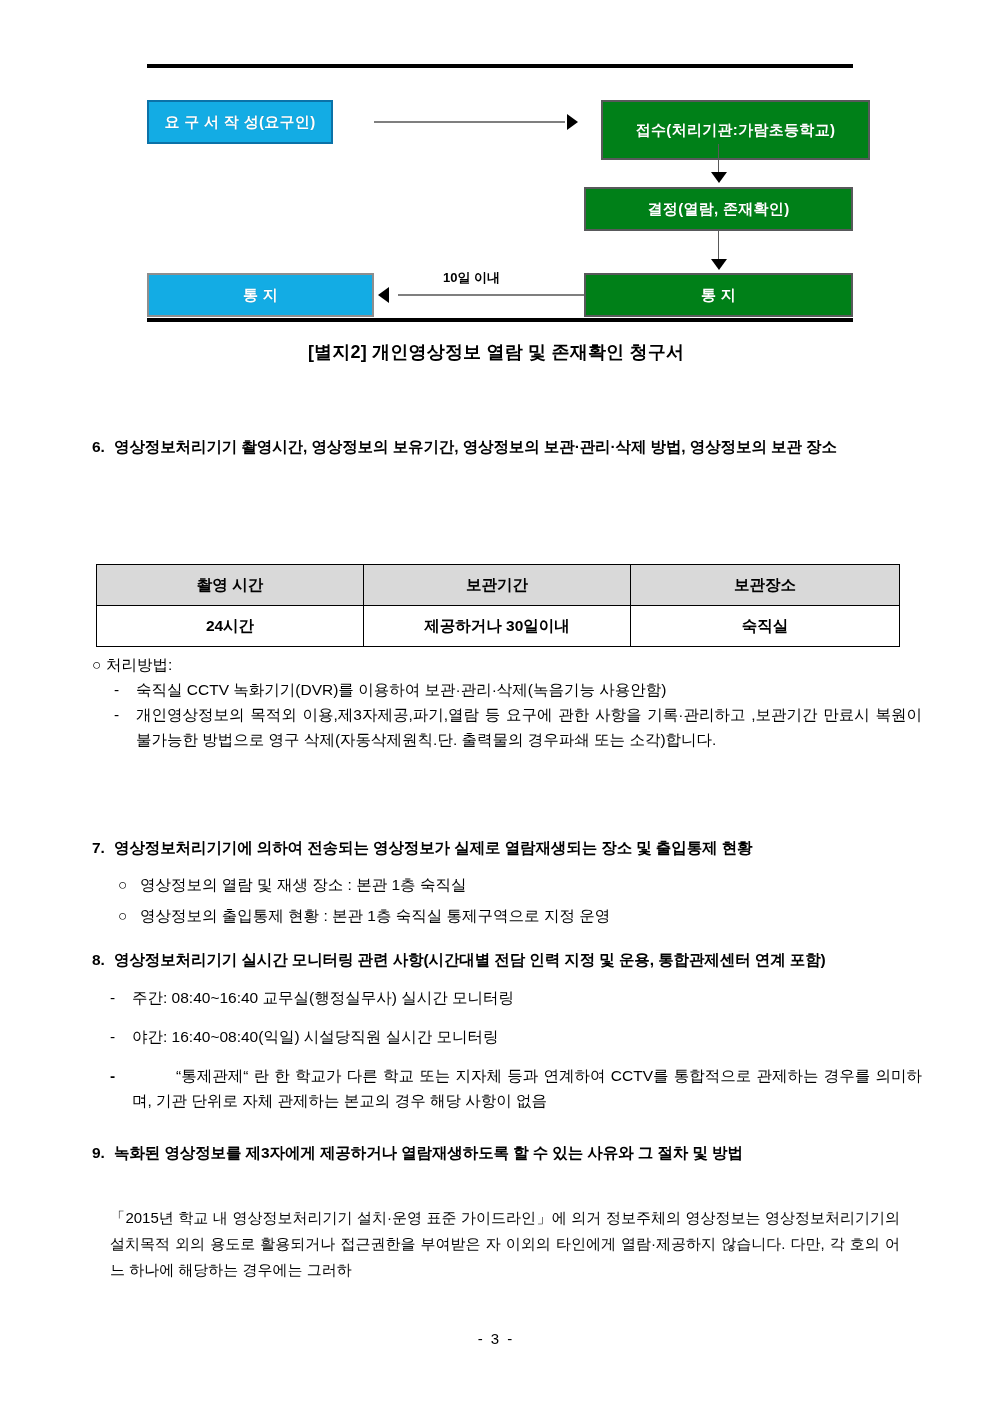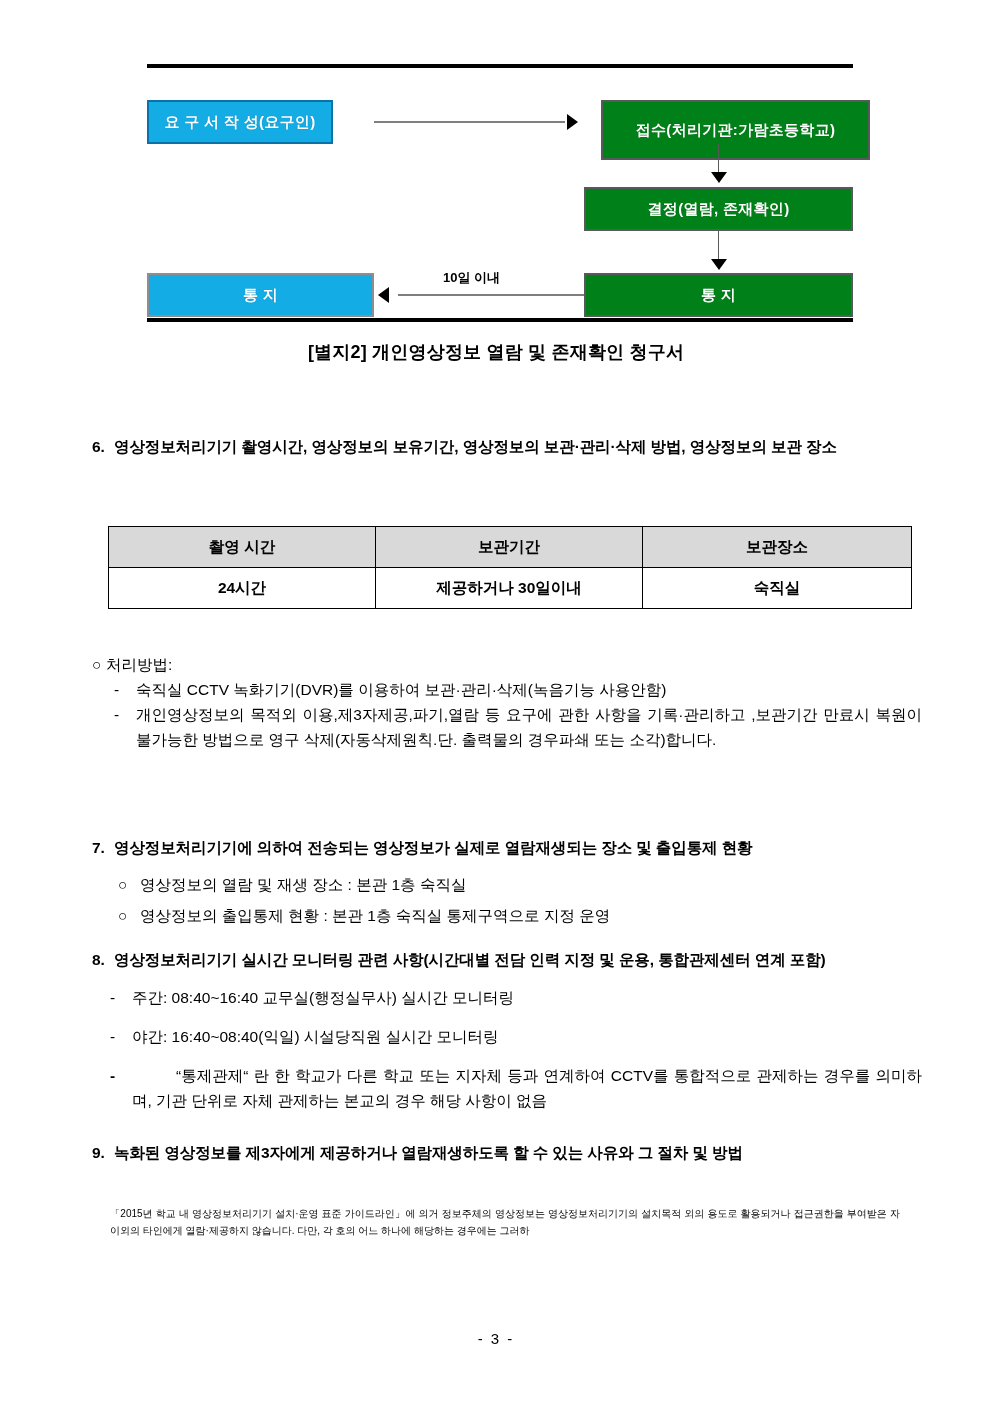--- a/index.html
+++ b/index.html
@@ -150,25 +150,24 @@
 
   #h6 { left: 92px; top: 434px; width: 810px; text-align: justify; text-justify: inter-character; }
   #h7 { left: 92px; top: 835px; width: 830px; }
   #h8 { left: 92px; top: 947px; width: 840px; }
   #h9 { left: 92px; top: 1140px; width: 840px; }
 
   
   .tbl {
     position: absolute;
     left: 96px;
-    top: 526px;
+    top: 564px;
     width: 800px;
     border-collapse: collapse;
     table-layout: fixed;
-    margin-left: 12px;
   }
   .tbl td {
     border: 1.5px solid #000000;
     text-align: center;
     font-size: 15.5px;
     font-weight: bold;
     height: 40px;
     padding: 0;
   }
   .tbl thead td {
@@ -228,21 +227,21 @@
   #list8 .d8.bold { font-weight: bold; }
   #list8 .d8.bold .body { font-weight: normal; margin-left: 44px; }
   #list8 .d8.justified {
     width: 790px;
     text-align: justify;
     text-justify: inter-character;
   }
 
   .para {
     position: absolute;
-    font-size: 10px;
+    font-size: 15px;
     line-height: 1.72;
     text-align: justify;
     text-justify: inter-character;
   }
   #p9 { left: 110px; top: 1205px; width: 790px; text-indent: 0; }
 
   .pagenum {
     position: absolute;
     left: 0;
     top: 1330px;

